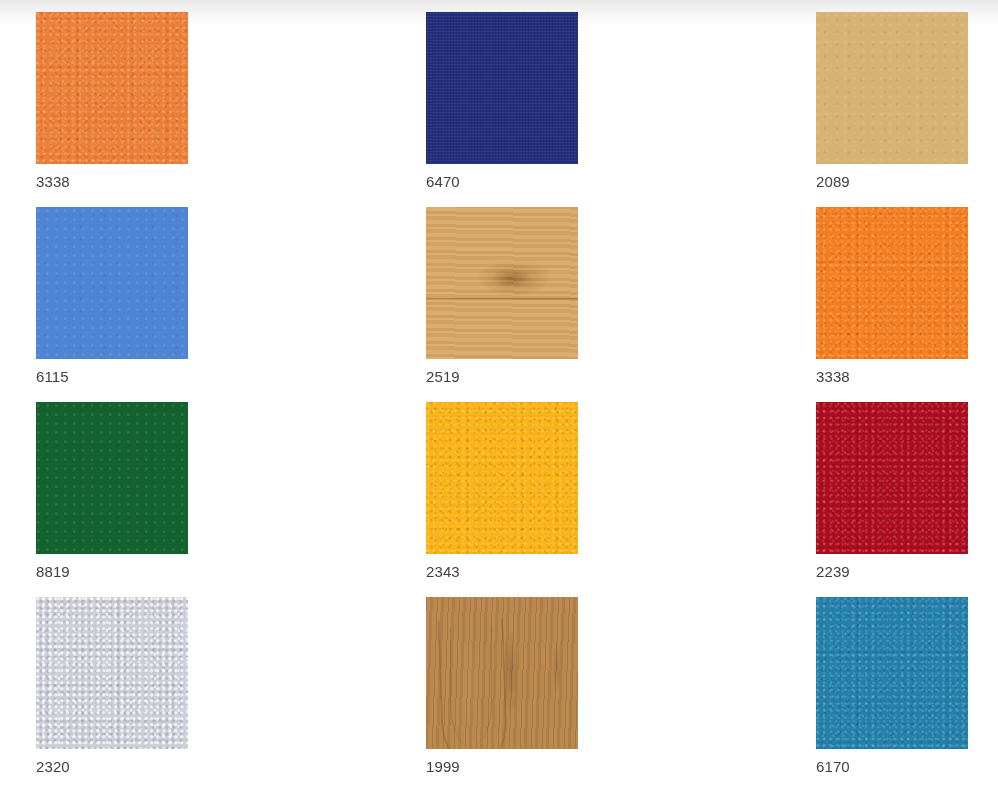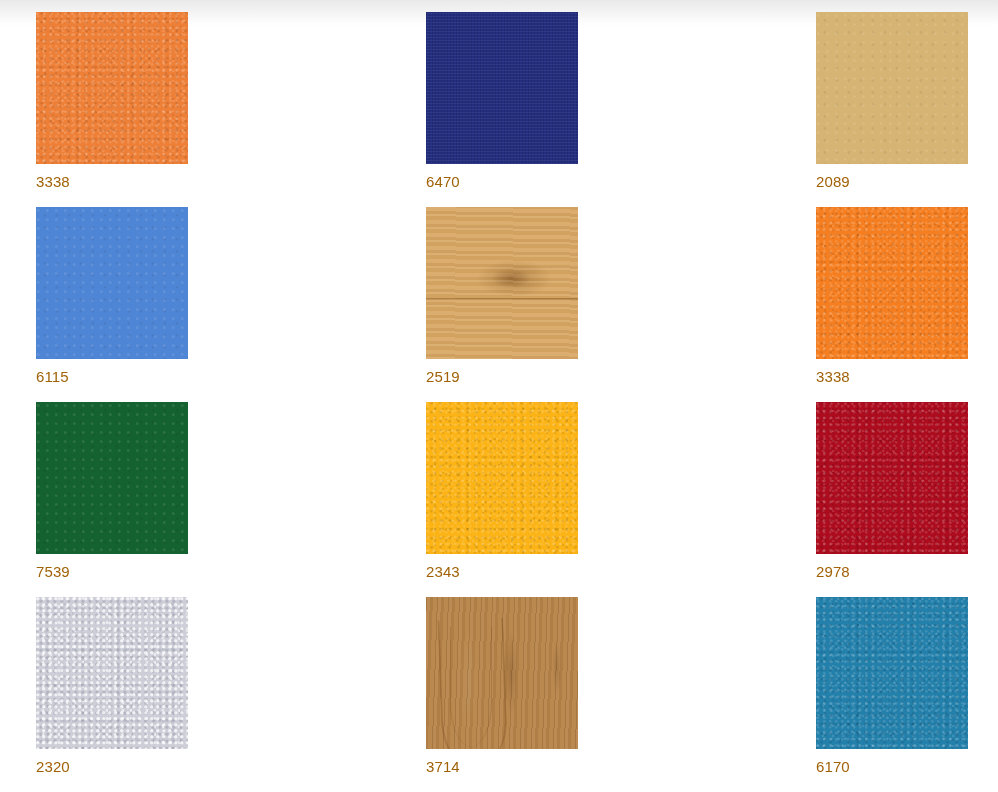--- a/index.html
+++ b/index.html
@@ -152,21 +152,21 @@
     border-bottom-left-radius: 60% 45%;
     border-bottom-right-radius: 60% 45%;
   }
 
   .swatch-label {
     position: absolute;
     left: 0;
     top: 160px;
     font-size: 15px;
     line-height: 20px;
-    color: #a16207;
+    color: #404040;
     letter-spacing: .1px;
     white-space: nowrap;
     text-align: center;
   }
 </style>
 </head>
 <body>
 
 <div id="top-gradient"></div>
 
@@ -205,47 +205,47 @@
     <div class="swatch-cell">
       <div class="swatch-tile" style="background-color: rgb(245, 126, 32);">
         <div class="tex tex-leather"></div>
       </div>
       <div class="swatch-label">3338</div>
     </div>
     <div class="swatch-cell">
       <div class="swatch-tile" style="background-color: rgb(20, 98, 48);">
         <div class="tex tex-matte"></div>
       </div>
-      <div class="swatch-label">7539</div>
+      <div class="swatch-label">8819</div>
     </div>
     <div class="swatch-cell">
       <div class="swatch-tile" style="background-color: rgb(251, 179, 21);">
         <div class="tex tex-leather"></div>
       </div>
       <div class="swatch-label">2343</div>
     </div>
     <div class="swatch-cell">
       <div class="swatch-tile" style="background-color: rgb(173, 12, 30);">
         <div class="tex tex-leather"></div>
       </div>
-      <div class="swatch-label">2978</div>
+      <div class="swatch-label">2239</div>
     </div>
     <div class="swatch-cell">
       <div class="swatch-tile" style="background-color: rgb(205, 206, 216);">
         <div class="tex tex-stucco"></div>
       </div>
       <div class="swatch-label">2320</div>
     </div>
     <div class="swatch-cell">
       <div class="swatch-tile" style="background-color: rgb(184, 133, 74);">
         <div class="tex tex-wood-v"></div>
         <div class="grain-v-arc"></div>
         <div class="grain-v-arc2"></div>
       </div>
-      <div class="swatch-label">3714</div>
+      <div class="swatch-label">1999</div>
     </div>
     <div class="swatch-cell">
       <div class="swatch-tile" style="background-color: rgb(35, 128, 171);">
         <div class="tex tex-leather"></div>
       </div>
       <div class="swatch-label">6170</div>
     </div>
   </div>
 
 </body></html>

